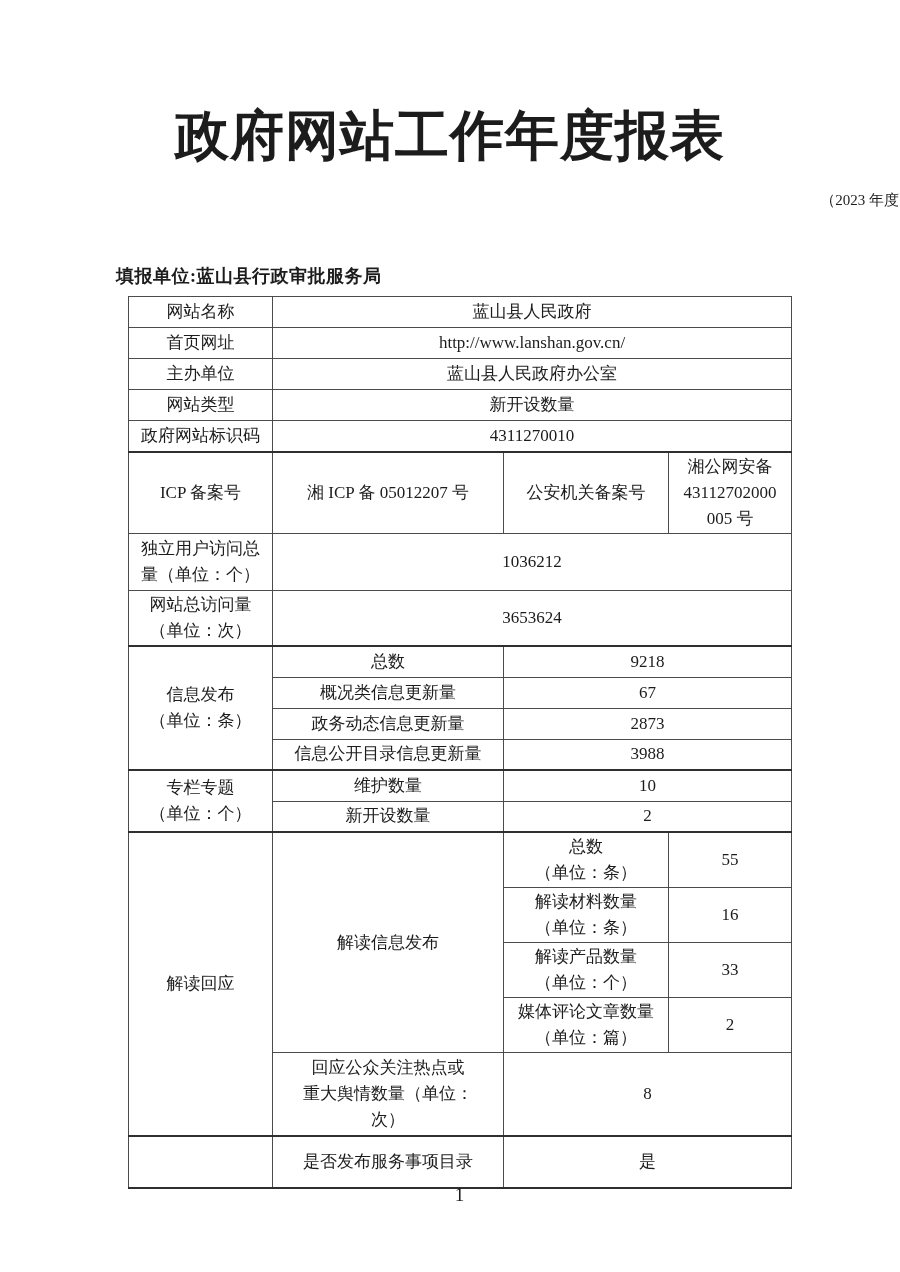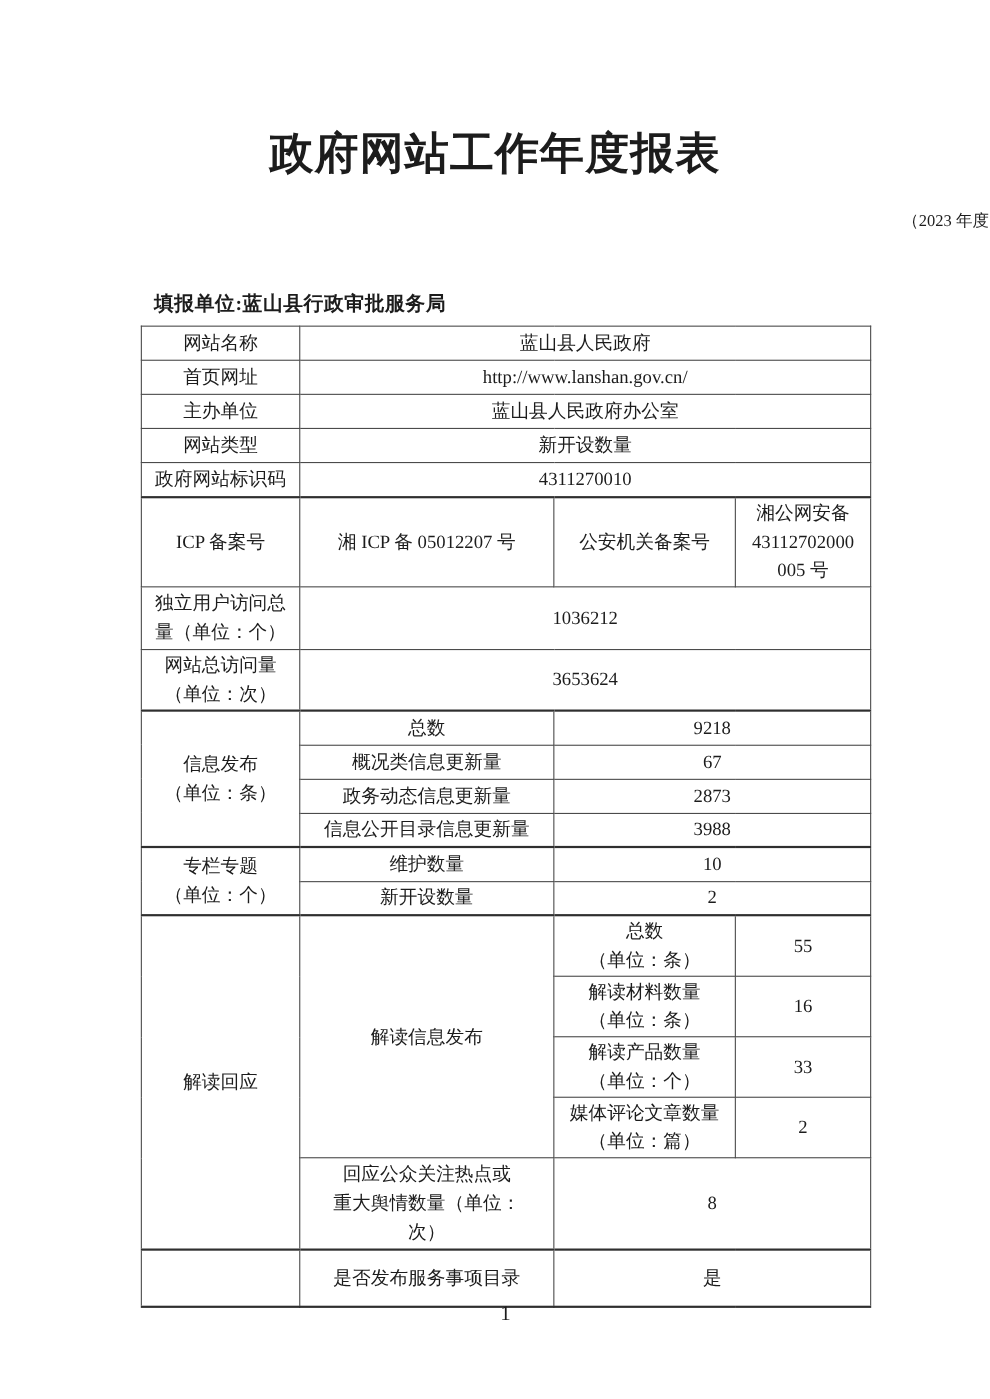--- a/index.html
+++ b/index.html
@@ -7,36 +7,36 @@
     position: relative;
     width: 900px;
     height: 1272px;
     background: #ffffff;
     font-family: "Liberation Serif", "DejaVu Serif", serif;
     color: #1c1c1c;
     overflow: hidden;
   }
   .doc-title {
     position: absolute;
-    top: 112px; left: 0; width: 100%;
+    top: 100px; left: 0; width: 100%;
     text-align: center;
     font-family: "Liberation Sans", "DejaVu Sans", sans-serif;
     font-weight: 700;
-    font-size: 40px;
+    font-size: 54px;
     letter-spacing: 1px;
   }
   .doc-subtitle {
     position: absolute;
     top: 191px; left: 14px; width: 100%;
     text-align: right;
     font-size: 15px;
   }
   .reporting-unit {
     position: absolute;
-    top: 264px; left: 140px;
+    top: 264px; left: 116px;
     font-size: 18px;
     font-weight: 700;
     letter-spacing: 0.5px;
   }
   table.report-table {
     position: absolute;
     top: 296px; left: 128px;
     width: 663px;
     border-collapse: collapse;
     table-layout: fixed;

